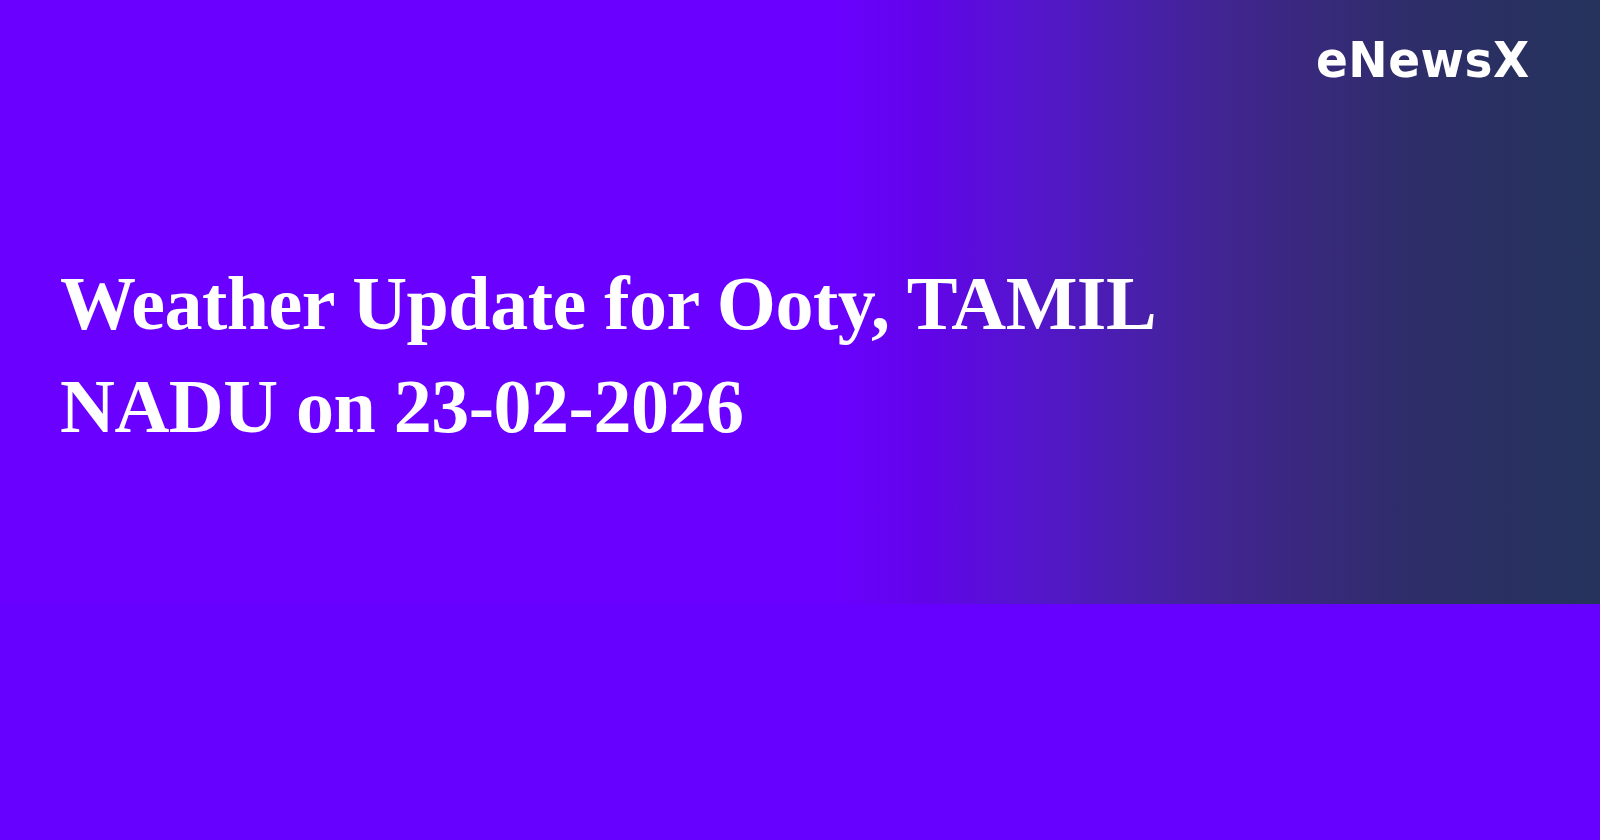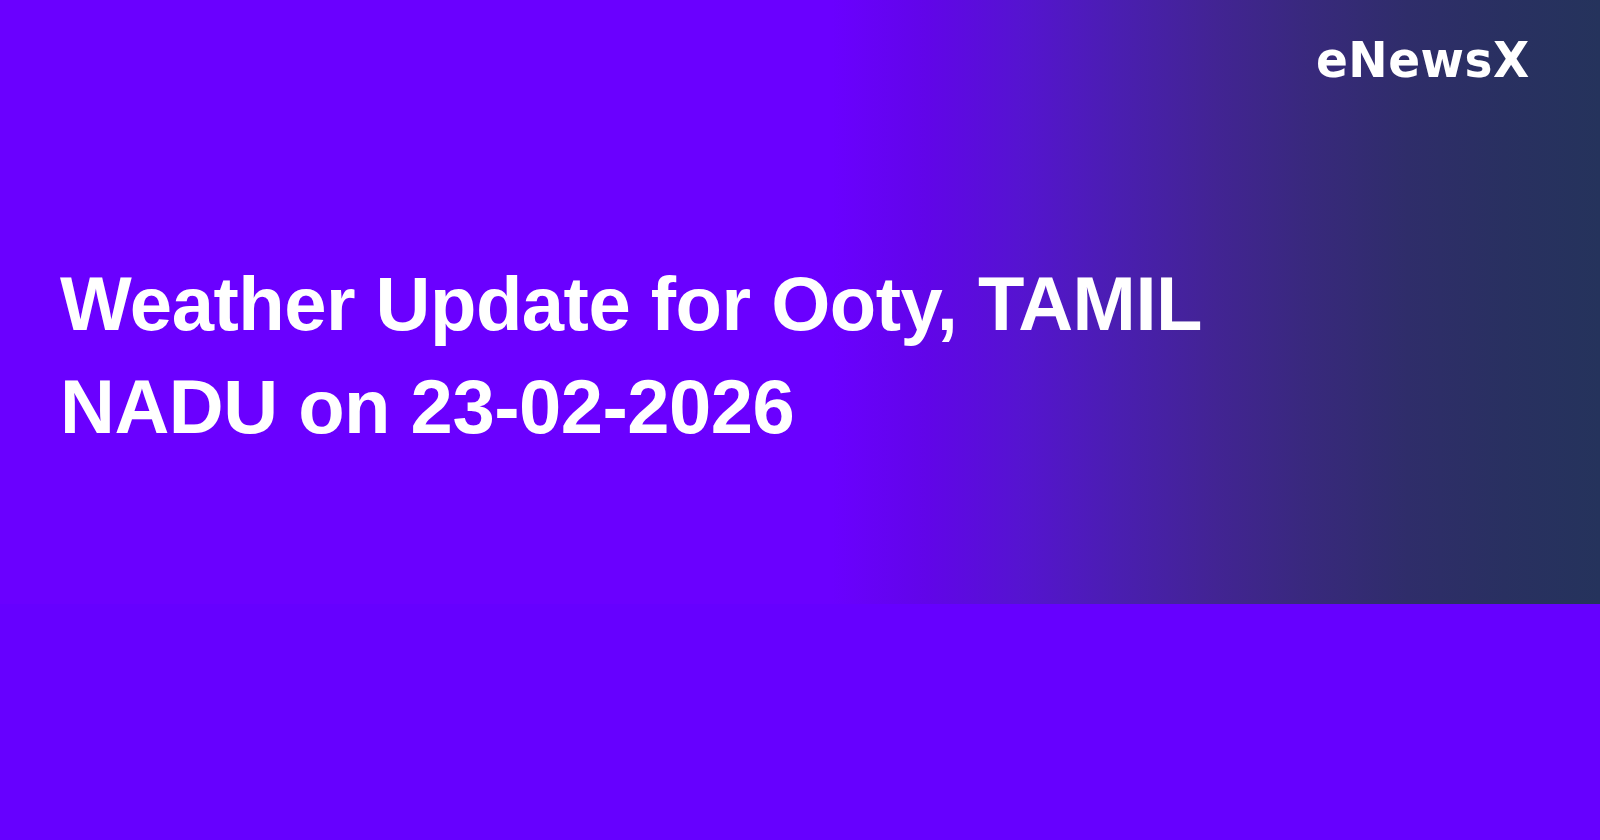--- a/index.html
+++ b/index.html
@@ -58,21 +58,21 @@
   
   .headline-block {
     position: absolute;
     left: 60px;
     top: 252px;
     width: 1420px;
   }
 
   .headline {
     margin: 0;
-    font-family: Liberation Sans, sans-serif;
+    font-family: Liberation Serif, serif;
     font-size: 76px;
     font-weight: 700;
     line-height: 1.36;
     color: #ffffff;
     letter-spacing: -0.5px;
     max-width: 1240px;
     word-break: normal;
   }
 </style>
 </head>

